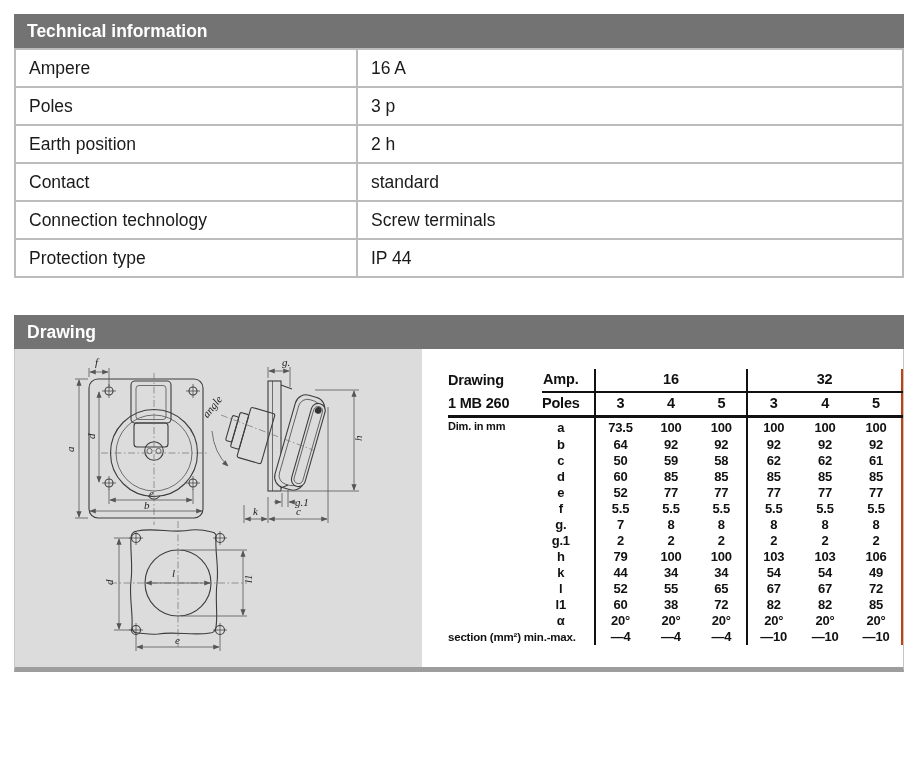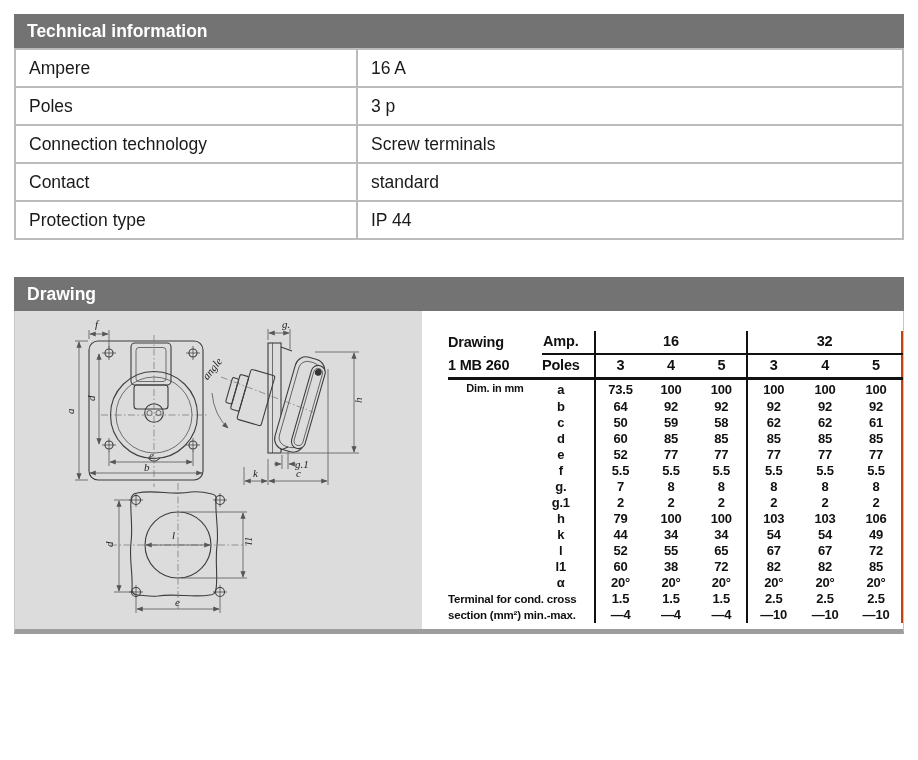--- a/index.html
+++ b/index.html
@@ -25,21 +25,21 @@
   .dim{stroke:#555;stroke-width:0.8;fill:none;}
   .cl{stroke:#707070;stroke-width:0.7;fill:none;stroke-dasharray:7 2.5 1.5 2.5;}
   .lbl{font:italic 11px "Liberation Serif",serif;fill:#222;}
   
   .dimtab{border-collapse:collapse;table-layout:fixed;color:#111;}
   .dimtab td{padding:0;height:16px;text-align:center;font-size:13px;font-weight:600;
              letter-spacing:-0.2px;line-height:1.05;white-space:nowrap;}
   .dimtab td.lab{text-align:left;font-weight:bold;}
   .dimtab td.sub{text-align:center;padding-right:14px;font-weight:bold;}
   .dimtab td.big{font-size:14.5px;font-weight:bold;height:22px;}
-  .dimtab td.note{font-size:11px;font-weight:bold;vertical-align:top;padding-top:3px;text-align:center;}
+  .dimtab td.note{font-size:11px;font-weight:bold;vertical-align:top;padding-top:3px;text-align:left;}
   .dimtab td.tlab{font-size:11.5px;font-weight:bold;text-align:left;height:15px;}
   .bb1{border-bottom:2px solid #111;}
   .bb2{border-bottom:3px solid #111;}
   .vl{border-left:2px solid #111;}
   .vr{border-right:2px solid #c2410c;}
 </style>
 </head>
 <body>
 
 <div class="page">
@@ -56,26 +56,30 @@
       <tbody>
         <tr>
           <td>Ampere</td>
           <td>16 A</td>
           </tr>
         <tr>
           <td>Poles</td>
           <td>3 p</td>
           </tr>
         <tr>
+          <td>Earth position</td>
+          <td>2 h</td>
+          </tr>
+        <tr>
+          <td>Contact</td>
+          <td>standard</td>
+          </tr>
+        <tr>
           <td>Connection technology</td>
           <td>Screw terminals</td>
-          </tr>
-        <tr>
-          <td>Contact</td>
-          <td>standard</td>
           </tr>
         <tr>
           <td>Protection type</td>
           <td>IP 44</td>
           </tr>
       </tbody>
     </table>
   </div>
 
   <div class="gap"></div>
@@ -361,29 +365,20 @@
               <td class="lab"></td>
               <td class="sub">α</td>
               <td class="vl">20°</td>
               <td>20°</td>
               <td>20°</td>
               <td class="vl">20°</td>
               <td>20°</td>
               <td class="vr">20°</td>
             </tr>
             <tr>
-              <td class="tlab" colspan="2">Terminal for cond. cross</td>
-              <td class="vl">1.5</td>
-              <td>1.5</td>
-              <td>1.5</td>
-              <td class="vl">2.5</td>
-              <td>2.5</td>
-              <td class="vr">2.5</td>
-            </tr>
-            <tr>
               <td class="tlab" colspan="2">section (mm²) min.-max.</td>
               <td class="vl">—4</td>
               <td>—4</td>
               <td>—4</td>
               <td class="vl">—10</td>
               <td>—10</td>
               <td class="vr">—10</td>
             </tr>
           </tbody>
         </table>

